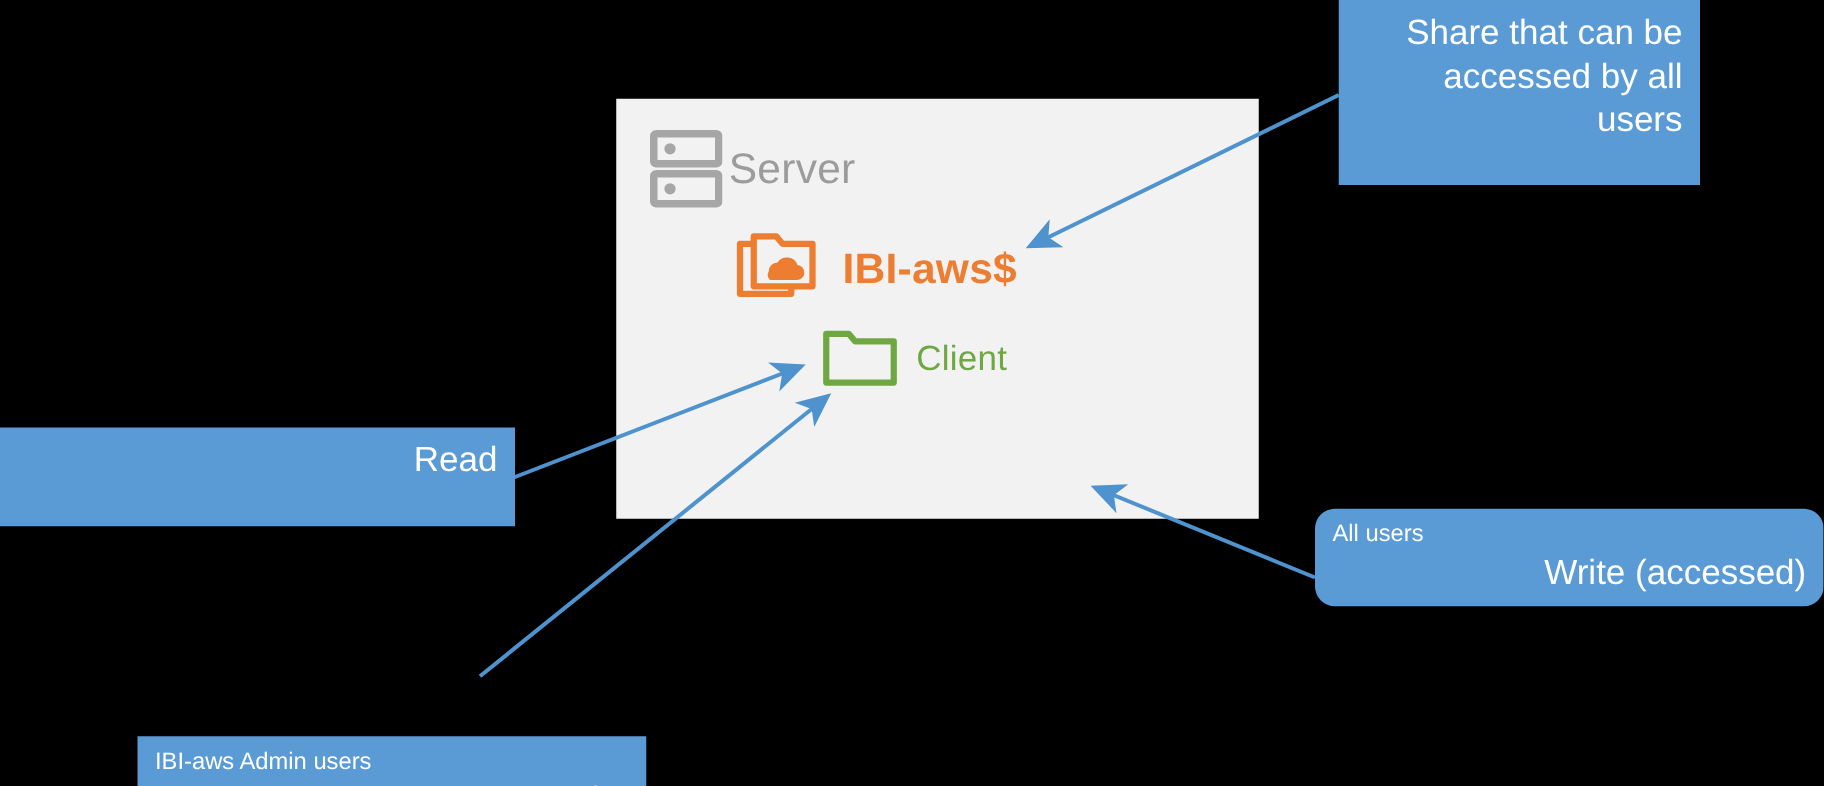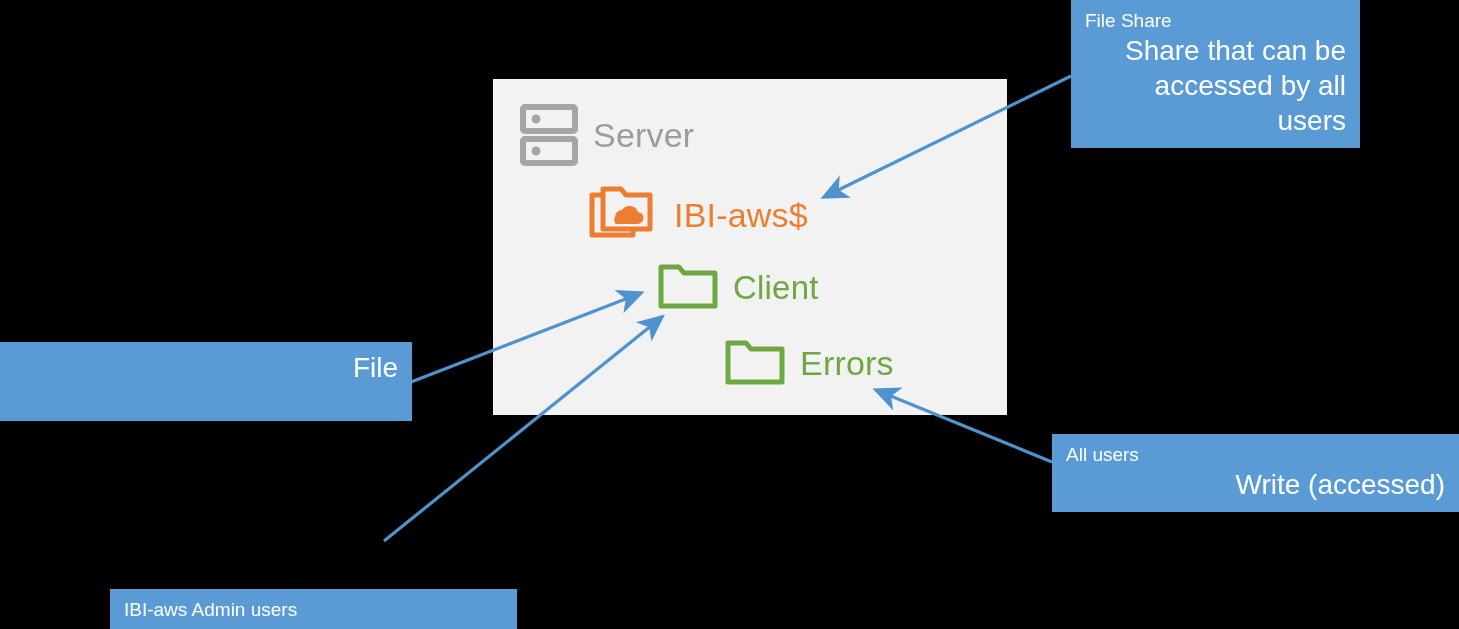--- a/index.html
+++ b/index.html
@@ -35,37 +35,37 @@
   .node-label {
     white-space: nowrap;
     line-height: 1;
   }
 
   
   #server-node { left: 27px; top: 24px; }
   #server-node .node-label {
     font-size: 34px;
     color: #9C9C9C;
-    margin-left: 15px;
-    letter-spacing: .2px;
-  }
-
-  
-  #share-node { left: 95px; top: 106px; }
+    margin-left: 5px;
+    letter-spacing: .2px;
+  }
+
+  
+  #share-node { left: 95px; top: 106px; font-weight: bold; }
   #share-node .node-label {
     font-size: 34px;
     color: #ED7D31;
     margin-left: 14px;
     letter-spacing: .2px;
   }
 
   
   #client-node { left: 164px; top: 182px; }
   #client-node .node-label {
-    font-size: 33px;
+    font-size: 28px;
     color: #6FA843;
     margin-left: 14px;
     letter-spacing: .2px;
   }
 
   
   #errors-node { left: 231px; top: 258px; }
   #errors-node .node-label {
     font-size: 34px;
     color: #6FA843;
@@ -102,22 +102,22 @@
   }
   #callout-client {
     left: 0px; top: 342px;
     width: 412px; height: 79px;
   }
   #callout-admin {
     left: 110px; top: 541px;
     width: 407px; height: 78px; margin-top: 48px;
   }
   #callout-allusers {
-    left: 1052px; top: 434px;
-    width: 407px; height: 78px;
+    left: 1052px; top: 407px;
+    width: 407px; height: 78px; border-radius: 16px;
   }
 
   
   #arrows {
     position: absolute;
     left: 0; top: 0;
     width: 1459px; height: 629px;
     pointer-events: none;
   }
 </style>
@@ -156,53 +156,44 @@
 
     <div class="node-row" id="client-node">
       <span>
         <svg class="icon-svg" width="62" height="52" viewBox="0 0 62 52">
           <path d="M4 6 h18 l5 6 h31 v33 h-54 z" fill="none" stroke="#6FA843" stroke-width="5" stroke-linejoin="round"></path>
         </svg>
       </span>
       <span class="node-label">Client</span>
     </div>
 
-    <div class="node-row" id="errors-node">
-      <span>
-        <svg class="icon-svg" width="62" height="52" viewBox="0 0 62 52">
-          <path d="M4 6 h18 l5 6 h31 v33 h-54 z" fill="none" stroke="#6FA843" stroke-width="5" stroke-linejoin="round"></path>
-        </svg>
-      </span>
-      <span class="node-label">Errors</span>
-    </div>
   </div>
 
   <svg id="arrows" viewBox="0 0 1459 629">
     <defs>
       <marker id="ah" markerWidth="9" markerHeight="9" refX="7.4" refY="4.5" orient="auto" markerUnits="strokeWidth">
         <path d="M0,0.6 L8.6,4.5 L0,8.4 L2.3,4.5 z" fill="#4E93CE"></path>
       </marker>
     </defs>
 
     <line x1="1071" y1="76" x2="824" y2="197" stroke="#4E93CE" stroke-width="3.2" marker-end="url(#ah)"></line>
 
     <line x1="411" y1="382" x2="641" y2="293" stroke="#4E93CE" stroke-width="3.2" marker-end="url(#ah)"></line>
 
     <line x1="384" y1="541" x2="662" y2="317" stroke="#4E93CE" stroke-width="3.2" marker-end="url(#ah)"></line>
 
     <line x1="1052" y1="462" x2="876" y2="390" stroke="#4E93CE" stroke-width="3.2" marker-end="url(#ah)"></line>
   </svg>
 
   <div class="callout" id="callout-fileshare">
-    <div class="line-small">File Share</div>
     <div class="line-large wrapped">Share that can be accessed by all users</div>
   </div>
 
   <div class="callout" id="callout-client">
-    <div class="line-large">File</div>
+    <div class="line-large">Read</div>
   </div>
 
   <div class="callout" id="callout-admin">
     <div class="line-small">IBI-aws Admin users</div>
     <div class="line-large">Write</div>
   </div>
 
   <div class="callout" id="callout-allusers">
     <div class="line-small">All users</div>
     <div class="line-large">Write (accessed)</div>

